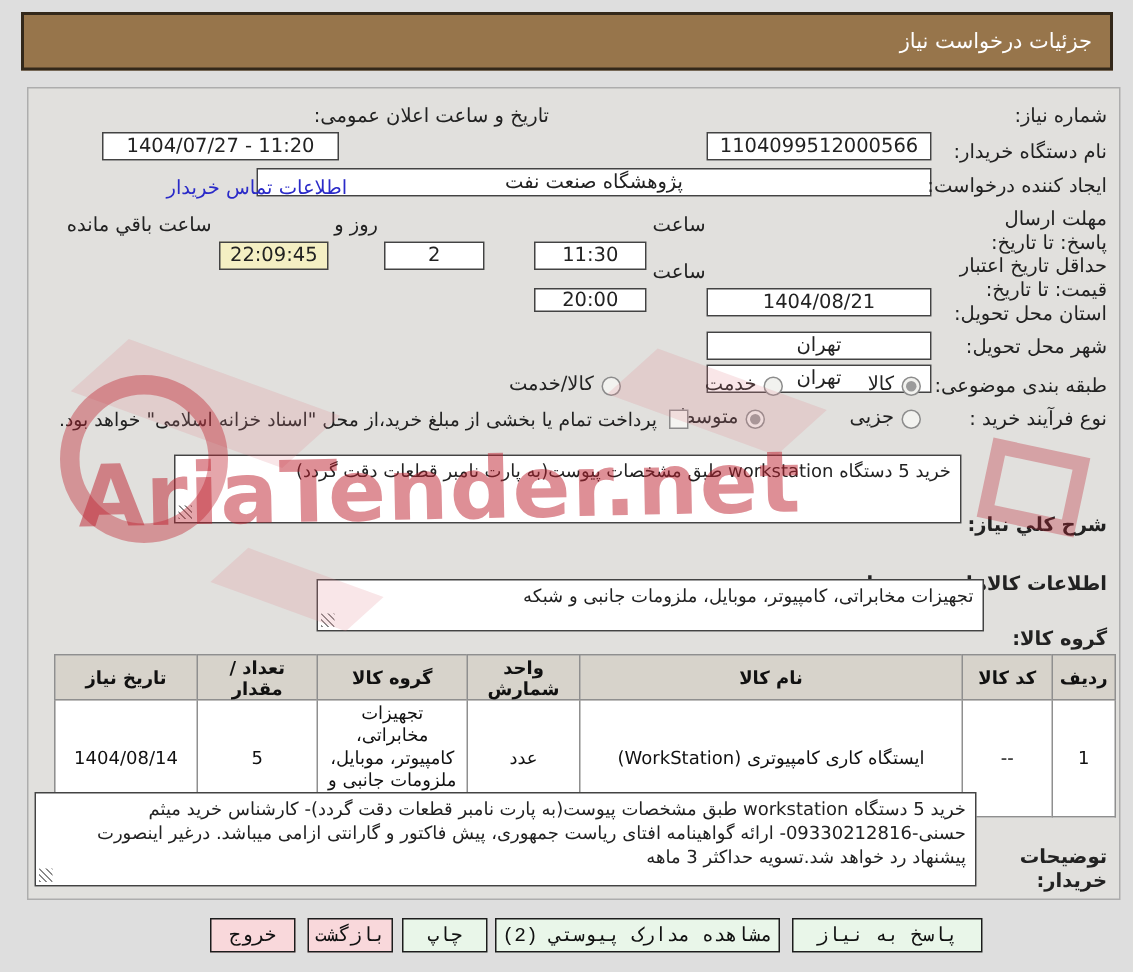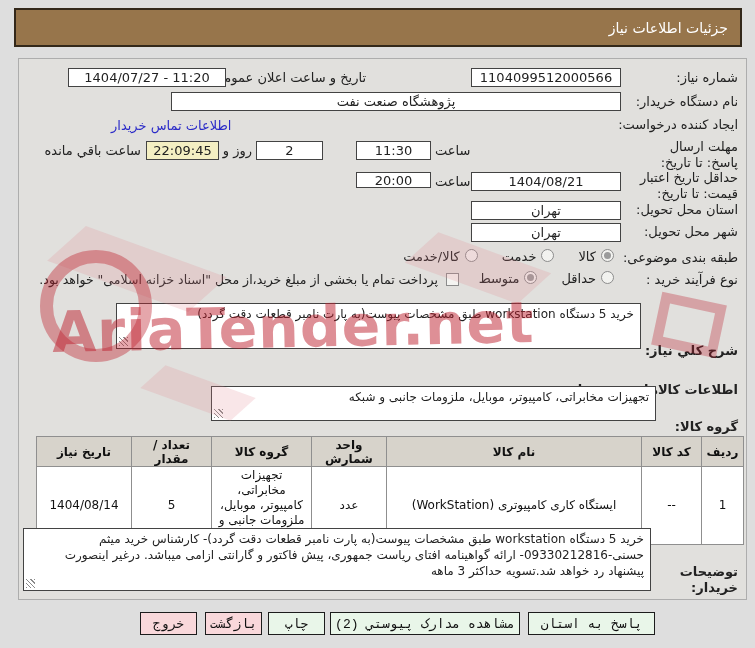--- a/index.html
+++ b/index.html
@@ -20,29 +20,29 @@
   .panel{
     position:absolute;left:18px;top:58px;width:729px;height:542px;
     background:#e1e0dd;border:1px solid #adadad;box-sizing:border-box;
   }
   .lbl{position:absolute;white-space:nowrap;text-align:right;font-size:13px;color:#222;}
   .lbl.wrap{white-space:normal;line-height:1.25;}
   .lbl.bold{font-weight:bold;margin-top:24px;}
   .box{
     position:absolute;background:#fff;border:1px solid #434343;box-sizing:border-box;
     display:flex;align-items:center;justify-content:center;
-    font-size:13px;overflow:hidden;white-space:nowrap;
+    font-size:13px;overflow:hidden;white-space:nowrap;margin-top:20px;
   }
   .box.rt{justify-content:flex-start;padding-right:3px;}
   .box.yellow{background:#f4efc3;}
   .link{position:absolute;color:#2a2ac8;font-size:13px;white-space:nowrap;cursor:pointer;}
   .ltr{direction:ltr;unicode-bidi:embed;}
   
   .optrow{position:absolute;display:flex;align-items:center;gap:24px;direction:rtl;}
-  .opt{display:flex;align-items:flex-start;gap:5px;}
+  .opt{display:flex;align-items:flex-end;gap:5px;margin-left:32px;}
   .radio{width:11px;height:11px;border-radius:50%;border:1px solid #8c8c8c;background:#f2f2ef;position:relative;flex:0 0 auto;}
   .radio.on::after{content:"";position:absolute;inset:2px;border-radius:50%;background:#9b9b9b;}
   .chk{width:11px;height:11px;border:1px solid #8c8c8c;background:#f4f4f1;flex:0 0 auto;}
   .chkrow{position:absolute;display:flex;align-items:center;gap:8px;direction:rtl;white-space:nowrap;font-size:12.5px;}
   
   .tarea{
     position:absolute;background:#fff;border:1px solid #434343;box-sizing:border-box;
     font-size:12px;line-height:1.35;text-align:right;padding:2px 6px;overflow:hidden;
   }
   .grip{position:absolute;left:2px;bottom:2px;width:9px;height:9px;
@@ -80,21 +80,21 @@
   }
   .ribbon{position:absolute;background:rgba(226,128,140,0.20);pointer-events:none;z-index:39;}
   .rb1{left:62px;top:246px;width:150px;height:46px;transform:rotate(20deg) skewX(-28deg);}
   .rb2{left:418px;top:248px;width:120px;height:40px;transform:rotate(20deg) skewX(-28deg);}
   .rb3{left:150px;top:378px;width:96px;height:30px;transform:rotate(20deg) skewX(-28deg);}
 </style>
 </head>
 <body>
 
 <div class="titlebar">
-  <span>جزئیات اطلاعات نیاز</span>
+  <span>جزئیات درخواست نیاز</span>
 </div>
 
 <div class="panel">
 
   <div class="lbl" style="right:8px;top:11px">شماره نیاز:</div>
   <div class="box" style="left:452px;top:9px;width:150px;height:19px">
     <span class="ltr">1104099512000566</span>
   </div>
   <div class="lbl" style="right:380px;top:11px">تاریخ و ساعت اعلان عمومی:</div>
   <div class="box" style="left:49px;top:9px;width:158px;height:19px">
@@ -154,21 +154,21 @@
     <div class="opt">
       <span class="radio"></span>
       <span>کالا/خدمت</span>
     </div>
   </div>
 
   <div class="lbl" style="right:8px;top:213px">نوع فرآیند خرید :</div>
   <div class="optrow" style="right:132px;top:212px">
     <div class="opt">
       <span class="radio"></span>
-      <span>حداقل</span>
+      <span>جزیی</span>
     </div>
     <div class="opt">
       <span class="radio on"></span>
       <span>متوسط</span>
     </div>
   </div>
   <div class="chkrow" style="right:287px;top:213px">
     <span class="chk"></span>
     <span>پرداخت تمام یا بخشی از مبلغ خرید،از محل "اسناد خزانه اسلامی" خواهد بود.</span>
   </div>
@@ -222,21 +222,21 @@
   </table>
 
   <div class="lbl bold wrap" style="right:8px;top:481px;width:70px">توضیحات خریدار:</div>
   <div class="tarea" style="left:4px;top:469px;width:628px;height:63px">
     <span>خرید 5 دستگاه workstation طبق مشخصات پیوست(به پارت نامبر قطعات دقت گردد)- کارشناس خرید میثم حسنی-09330212816- ارائه گواهینامه افتای ریاست جمهوری، پیش فاکتور و گارانتی ازامی میباشد. درغیر اینصورت پیشنهاد رد خواهد شد.تسویه حداکثر 3 ماهه</span>
     <span class="grip"></span>
   </div>
 
 </div>
 
-<div class="btn" style="left:528px;width:127px">پاسخ به استان</div>
+<div class="btn" style="left:528px;width:127px">پاسخ به نیاز</div>
 <div class="btn" style="left:330px;width:190px">مشاهده مدارک پیوستي (2)</div>
 <div class="btn" style="left:268px;width:57px">چاپ</div>
 <div class="btn pink" style="left:205px;width:57px">بازگشت</div>
 <div class="btn pink" style="left:140px;width:57px">خروج</div>
 
 <div class="ribbon rb1"></div>
 <div class="ribbon rb2"></div>
 <div class="ribbon rb3"></div>
 <div class="wm wm-circle"></div>
 <div class="wm wm-sq"></div>

